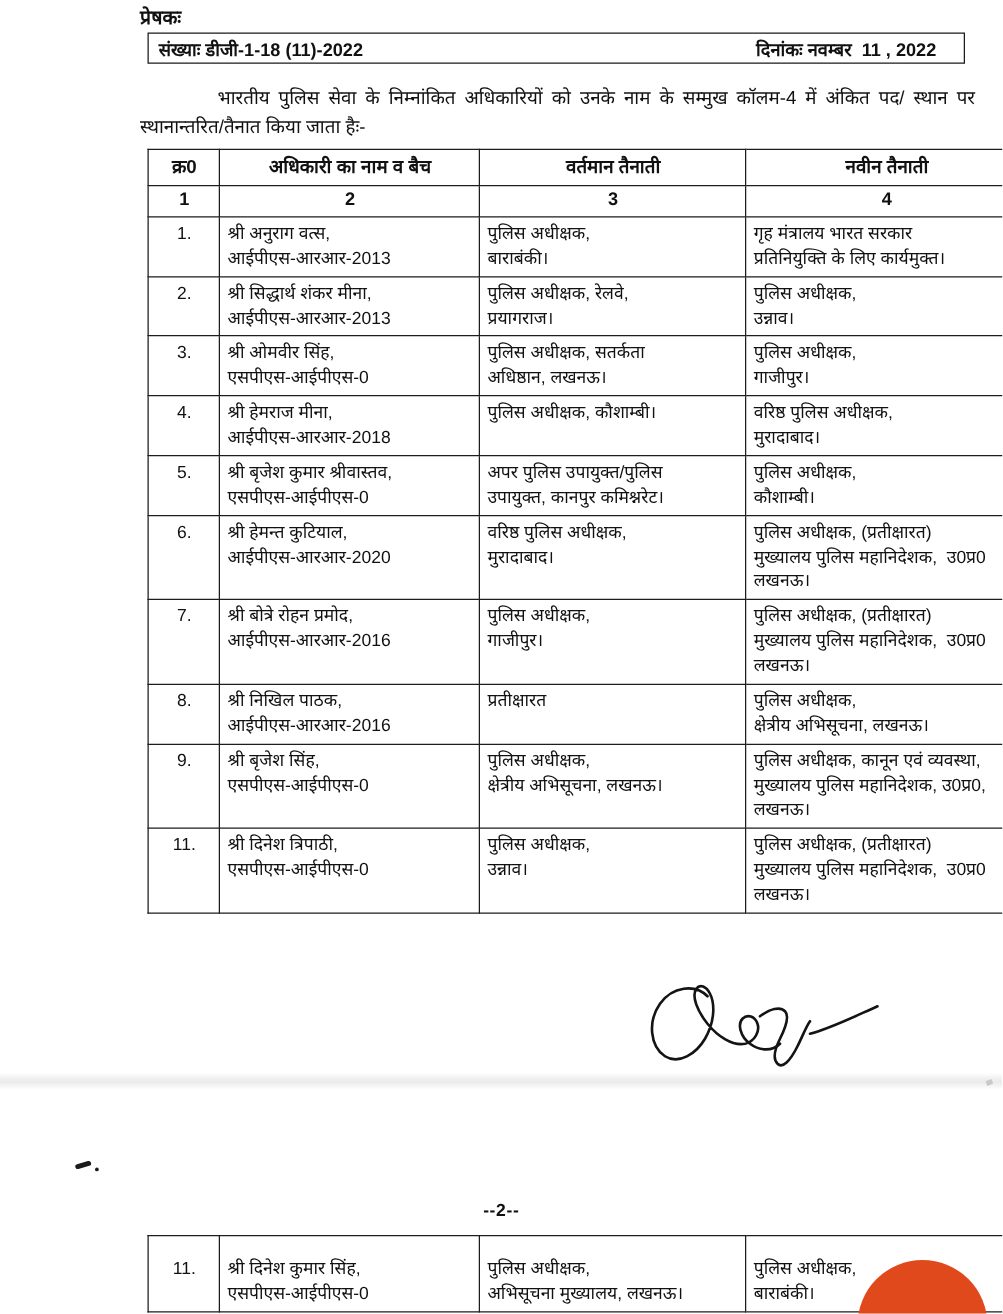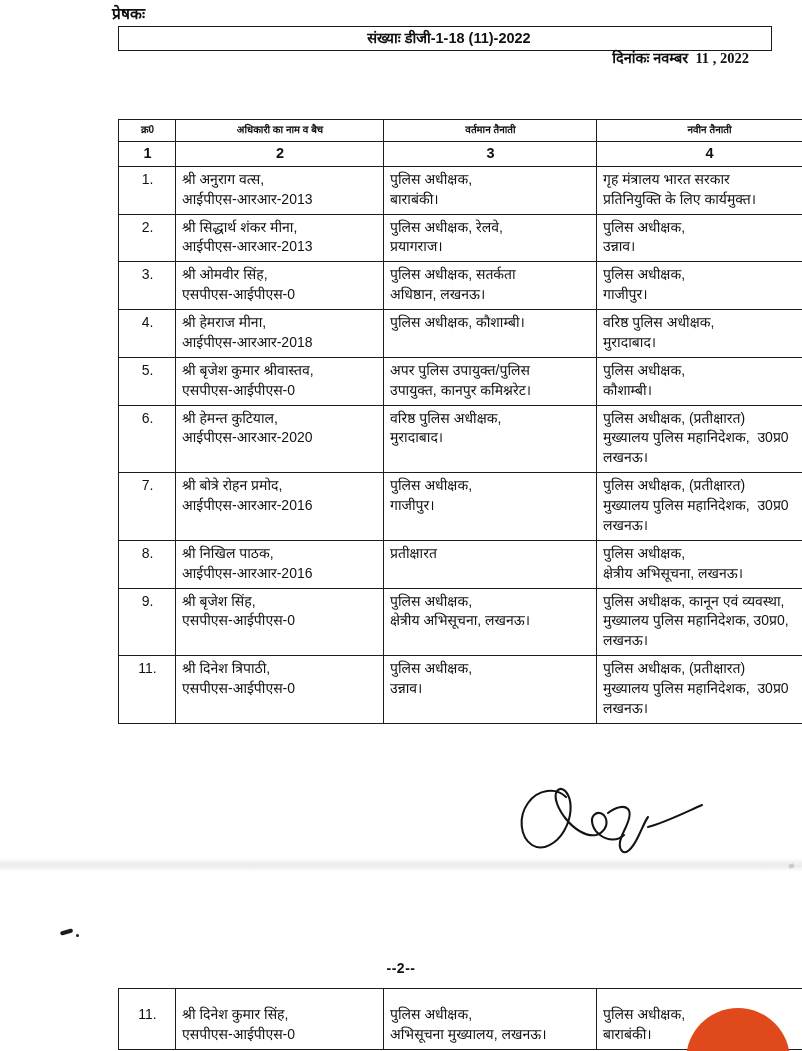--- a/index.html
+++ b/index.html
@@ -41,31 +41,29 @@
     left: 118px;
     top: 26px;
     width: 654px;
     height: 25px;
     border: 1.6px solid #1a1a1a;
     box-sizing: border-box;
     display: flex;
     align-items: center;
     font-size: 14.5px;
     font-weight: bold;
-    flex-direction: column;
   }
   .numdate-left {
     padding-left: 8px;
     flex: 0 0 auto;
   }
   .numdate-right {
     margin-left: auto;
     padding-right: 22px;
     white-space: pre;
-    font-family: Liberation Serif, serif;
   }
 
   
   .intro {
     position: absolute;
     left: 112px;
     top: 68px;
     width: 668px;
     font-size: 15px;
     line-height: 1.52;
@@ -91,21 +89,21 @@
     font-weight: normal;
   }
   .doc-table .c1 { width: 45px;  text-align: center; }
   .doc-table .c2 { width: 196px; margin-left: 10px; }
   .doc-table .c3 { width: 201px; }
   .doc-table .c4 { width: 213px; }
 
   .doc-table thead td {
     text-align: center;
     font-weight: bold;
-    font-size: 10px;
+    font-size: 15px;
     padding-top: 3px;
     padding-bottom: 4px;
   }
   .doc-table tr.numrow td {
     text-align: center;
     font-weight: bold;
     font-size: 14.5px;
     padding-top: 1px;
     padding-bottom: 2px;
   }
@@ -219,20 +217,21 @@
 
   <div class="sender-line">
     <span class="sender-label">प्रेषकः</span>
   </div>
 
   <div class="numdate-box">
     <span class="numdate-left">संख्याः डीजी-1-18 (11)-2022</span>
     <span class="numdate-right">दिनांकः नवम्बर  11 , 2022</span>
   </div>
 
+  <div class="intro">भारतीय पुलिस सेवा के निम्नांकित अधिकारियों को उनके नाम के सम्मुख कॉलम-4 में अंकित पद/ स्थान पर स्थानान्तरित/तैनात किया जाता हैः-</div>
 
   <table class="doc-table">
     <thead>
       <tr>
         <td class="c1">क्र0</td>
         <td class="c2">अधिकारी का नाम व बैच</td>
         <td class="c3">वर्तमान तैनाती</td>
         <td class="c4">नवीन तैनाती</td>
       </tr>
       <tr class="numrow">

